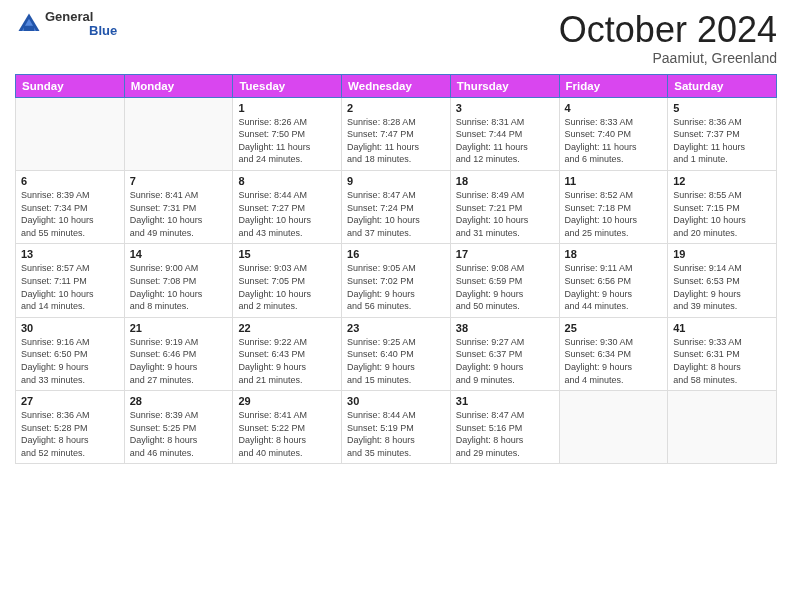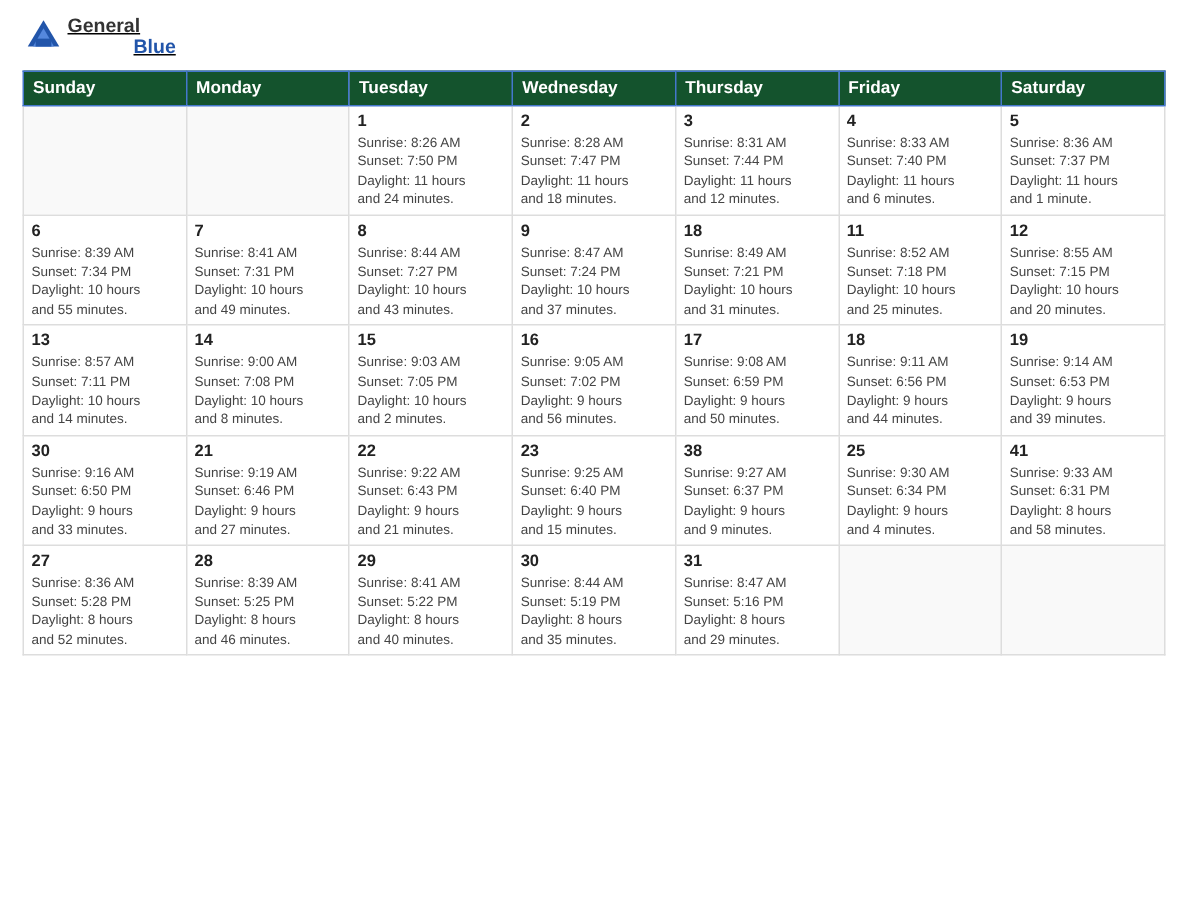--- a/index.html
+++ b/index.html
@@ -14,21 +14,20 @@
       width: 792px;
       min-height: 612px;
       background: #fff;
       padding: 10px 15px 15px 15px;
     }
     .header {
       display: flex;
       justify-content: space-between;
       align-items: flex-start;
       margin-bottom: 8px;
-      text-decoration: underline;
     }
     .logo {
       display: flex;
       align-items: center;
       gap: 2px;
     }
     .logo-text {
       display: flex;
       flex-direction: column;
       line-height: 1.1;
@@ -60,21 +59,21 @@
     .subtitle {
       font-size: 14px;
       color: #555;
     }
     .calendar {
       width: 100%;
       border-collapse: collapse;
       border: 1px solid #ccc;
     }
     .calendar th {
-      background: #14532d;
+      background: #d946ef;
       color: #fff;
       font-size: 11.5px;
       font-weight: bold;
       padding: 5px 6px;
       text-align: left;
       border: 1px solid #4477cc;
     }
     .calendar td {
       width: calc(100% / 7);
       vertical-align: top;
@@ -112,20 +111,24 @@
       <svg class="logo-icon" viewBox="0 0 32 32">
         <polygon points="16,4 28,24 4,24" fill="#2255aa"></polygon>
         <polygon points="16,10 24,24 8,24" fill="#5588dd"></polygon>
         <rect x="10" y="18" width="12" height="6" fill="#2255aa"></rect>
       </svg>
       <div class="logo-text">
         <span class="logo-general">General</span>
         <span class="logo-blue">Blue</span>
       </div>
     </div>
+    <div class="title-block">
+      <div class="month-title">October 2024</div>
+      <div class="subtitle">Paamiut, Greenland</div>
+    </div>
   </div>
 
   <table class="calendar">
     <thead>
       <tr>
         <th>Sunday</th>
         <th>Monday</th>
         <th>Tuesday</th>
         <th>Wednesday</th>
         <th>Thursday</th>

